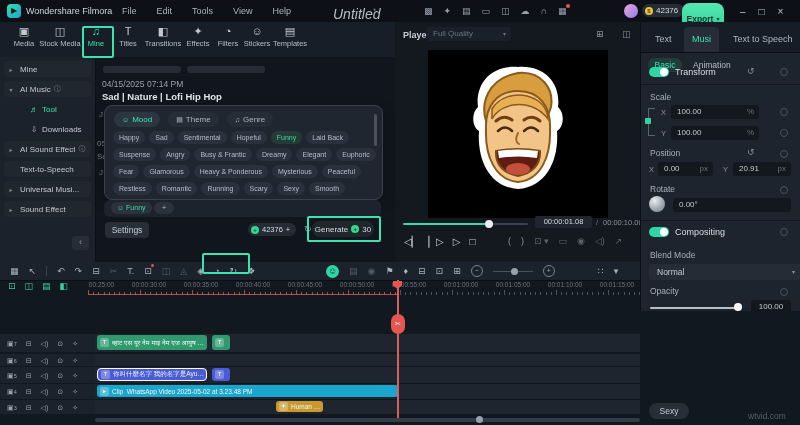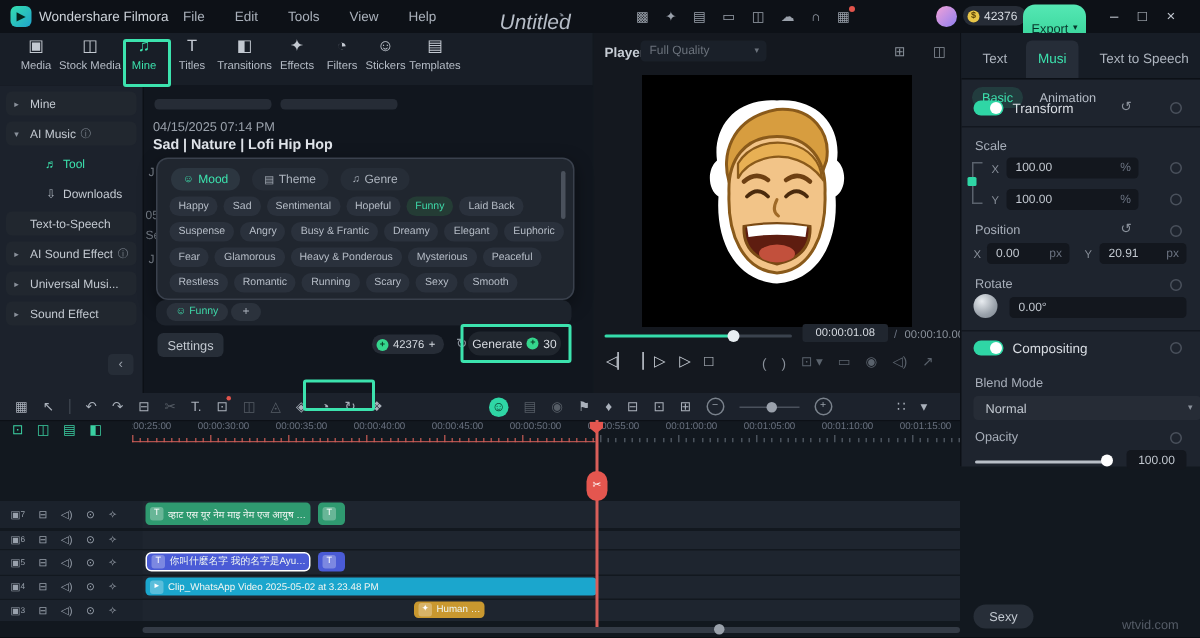--- a/index.html
+++ b/index.html
@@ -12,21 +12,21 @@
   .menu-item{font-size:9px;color:#aab1bb;cursor:default;}
   .proj{position:absolute;left:333px;top:6px;font-size:14px;color:#b6bdc7;font-style:italic;}
   .proj-ico{position:absolute;left:371px;top:5px;font-size:9px;color:#7c838d;}
   #tbicons{position:absolute;left:424px;top:0;height:22px;display:flex;align-items:center;gap:11px;}
   .tb-ico{font-size:9px;color:#9aa1ab;position:relative;}
   .tb-ico .dot{position:absolute;right:-3px;top:-2px;width:4px;height:4px;border-radius:50%;background:#e2544c;}
   .avatar{position:absolute;left:624px;top:4px;width:14px;height:14px;border-radius:50%;background:linear-gradient(135deg,#f2a2d8,#8f7ff0);}
   .coinbadge{position:absolute;left:642px;top:4px;height:13px;padding:0 6px 0 3px;border-radius:7px;background:#262c36;display:flex;align-items:center;gap:3px;}
   .coinbadge .c{width:8px;height:8px;border-radius:50%;background:#e9c648;color:#5d4406;font-size:6px;line-height:8px;text-align:center;font-weight:bold;}
   .coinbadge .v{font-size:8px;color:#d5dae0;}
-  .exportbtn{position:absolute;left:682px;top:3px;width:42px;height:31px;border-radius:8px;background:linear-gradient(180deg,#55e8b4,#2fce92);color:#07342a;font-size:8.5px;font-weight:normal;display:flex;align-items:center;justify-content:center;gap:3px;}
+  .exportbtn{position:absolute;left:682px;top:3px;width:42px;height:31px;border-radius:8px;background:linear-gradient(180deg,#55e8b4,#2fce92);color:#07342a;font-size:8.5px;font-weight:bold;display:flex;align-items:center;justify-content:center;gap:3px;}
   .exportbtn .cv{font-size:6px;}
   #winctl{position:absolute;left:740px;top:0;height:22px;display:flex;align-items:center;gap:13px;}
   #winctl span{font-size:10px;color:#c3c9d1;}
   
   #ribbon{position:absolute;left:0;top:22px;width:395px;height:35px;background:#181e27;border-bottom:1px solid #0c1016;}
   .rtab{position:absolute;top:3px;transform:translateX(-50%);display:flex;flex-direction:column;align-items:center;gap:1px;}
   .rtab .ic{font-size:11px;line-height:13px;color:#c3c9d1;}
   .rtab .lb{font-size:7.5px;color:#b6bdc7;white-space:nowrap;}
   .rtab.active .ic,.rtab.active .lb{color:#3ce3ae;}
   
@@ -248,27 +248,27 @@
           <span class="arr"></span>
           <span class="ig">♬</span>
           <span class="lb">Tool</span>
         </div>
         <div class="side-item child">
           <span class="arr"></span>
           <span class="ig">⇩</span>
           <span class="lb">Downloads</span>
         </div>
         <div class="side-item">
-          <span class="arr"></span>
-          <span class="lb">Text-to-Speech</span>
-        </div>
-        <div class="side-item">
           <span class="arr">▸</span>
           <span class="lb">AI Sound Effect</span>
           <span class="info">ⓘ</span>
+        </div>
+        <div class="side-item">
+          <span class="arr"></span>
+          <span class="lb">Text-to-Speech</span>
         </div>
         <div class="side-item">
           <span class="arr">▸</span>
           <span class="lb">Universal Musi...</span>
         </div>
         <div class="side-item">
           <span class="arr">▸</span>
           <span class="lb">Sound Effect</span>
         </div>
       </div>

